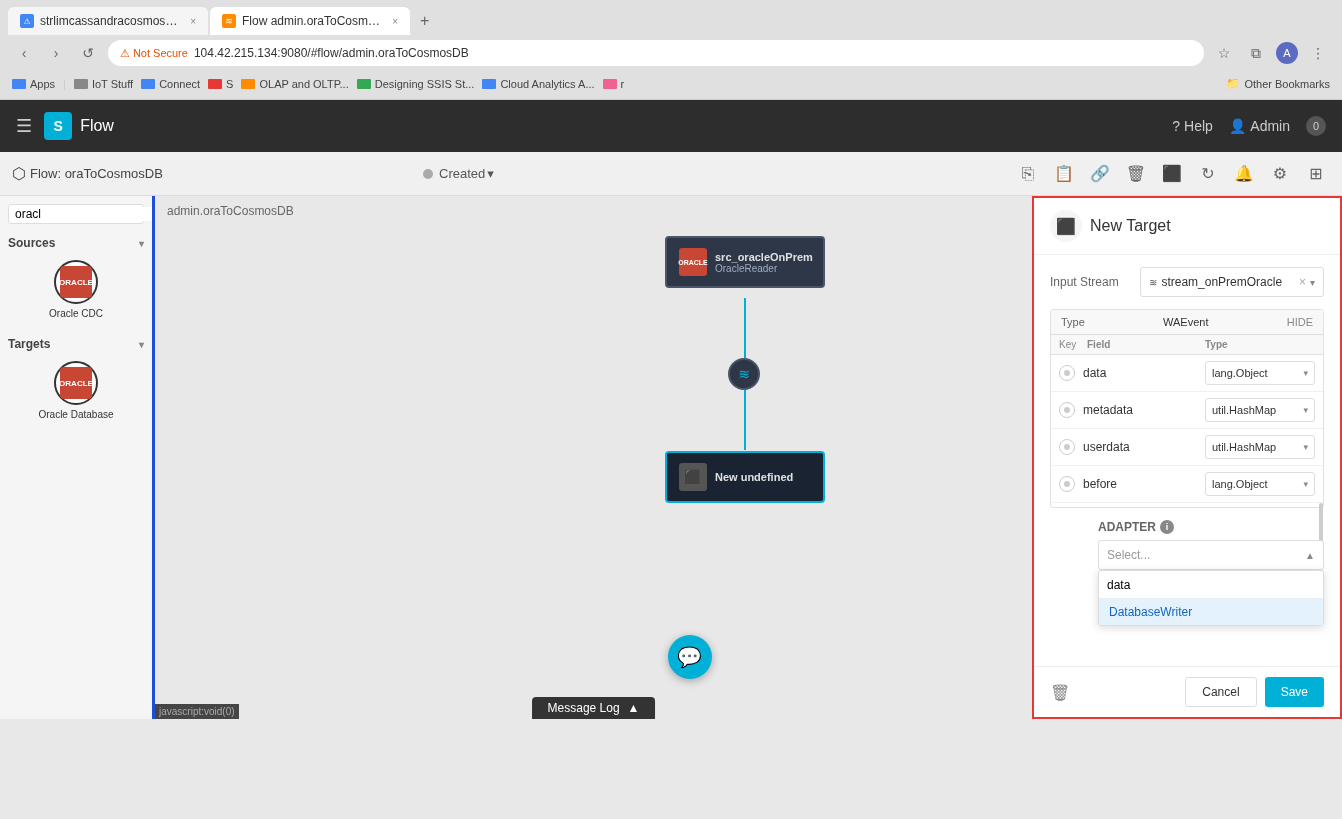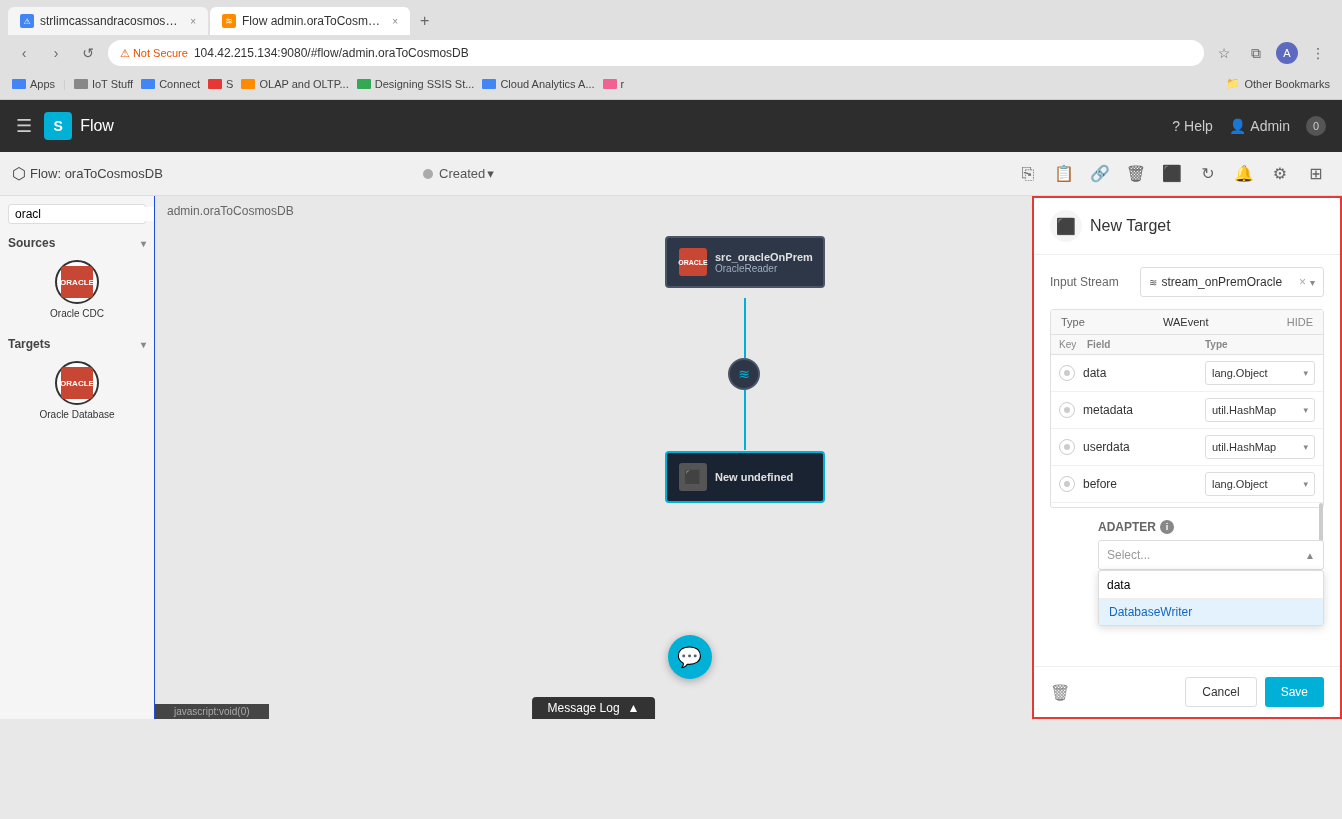--- a/index.html
+++ b/index.html
@@ -47,21 +47,21 @@
     .flow-status { display: flex; align-items: center; gap: 6px; margin: 0 auto; }
     .status-dot { width: 10px; height: 10px; border-radius: 50%; background: #aaa; }
     .status-text { font-size: 13px; color: #555; cursor: pointer; display: flex; align-items: flex-start; gap: 2px; }
     .toolbar-actions { display: flex; align-items: center; gap: 8px; margin-left: auto; }
     .toolbar-btn { width: 28px; height: 28px; display: flex; align-items: center; justify-content: center; color: #666; font-size: 16px; cursor: pointer; border-radius: 3px; }
 
     
     .main-content { display: flex; flex: 1; overflow: hidden; }
 
     
-    .left-sidebar { width: 155px; background: #f5f5f5; border-right: 1px solid #1d4ed8; display: flex; flex-direction: column; flex-shrink: 0; padding: 8px; overflow-y: auto; }
+    .left-sidebar { width: 155px; background: #f5f5f5; border-right: 3px solid #1d4ed8; display: flex; flex-direction: column; flex-shrink: 0; padding: 8px; overflow-y: auto; }
     .search-box { display: flex; align-items: center; background: white; border: 1px solid #ddd; border-radius: 3px; padding: 2px 6px; margin-bottom: 8px; }
     .search-input { border: none; outline: none; font-size: 12px; flex: 1; }
     .section-header { display: flex; align-items: center; justify-content: space-between; font-size: 12px; font-weight: 600; color: #444; padding: 4px 0; cursor: pointer; }
     .section-arrow { font-size: 10px; color: #888; }
     .component-item { display: flex; flex-direction: column; align-items: center; padding: 6px 4px; cursor: pointer; border-radius: 4px; }
     .component-icon { width: 44px; height: 44px; border: 2px solid #333; border-radius: 50%; display: flex; align-items: center; justify-content: center; background: white; margin-bottom: 4px; }
     .oracle-inner { width: 32px; height: 32px; background: #c74634; border-radius: 4px; display: flex; align-items: center; justify-content: center; color: white; font-size: 8px; font-weight: bold; }
     .component-label { font-size: 10px; color: #333; text-align: center; }
 
     
@@ -131,21 +131,21 @@
     .btn-cancel { height: 30px; padding: 0 16px; border: 1px solid #ddd; background: white; border-radius: 3px; font-size: 12px; color: #333; cursor: pointer; }
     .btn-save { height: 30px; padding: 0 16px; border: none; background: #00b0d7; border-radius: 3px; font-size: 12px; color: white; cursor: pointer; }
 
     
     .message-log { position: absolute; bottom: 0; left: 50%; transform: translateX(-50%); background: #333; color: white; padding: 4px 16px; border-radius: 4px 4px 0 0; font-size: 12px; display: flex; align-items: center; gap: 8px; cursor: pointer; }
 
     
     .chat-btn { position: absolute; bottom: 40px; right: 320px; width: 44px; height: 44px; background: #00b0d7; border-radius: 50%; display: flex; align-items: center; justify-content: center; color: white; font-size: 20px; cursor: pointer; box-shadow: 0 2px 8px rgba(0,0,0,0.3); z-index: 50; }
 
     
-    .status-bar { position: absolute; bottom: 0; left: 0; background: rgba(0,0,0,0.7); color: #aaa; font-size: 10px; padding: 2px 19px; }
+    .status-bar { position: absolute; bottom: 0; left: 0; background: rgba(0,0,0,0.7); color: #aaa; font-size: 10px; padding: 2px 4px; }
 
     .scrollbar-thumb { position: absolute; right: 0; top: 0; width: 4px; height: 200px; background: #ccc; border-radius: 2px; }
   </style>
 </head>
 <body>
 
 <div class="browser-chrome">
 
   <div class="tab-bar">
     <div class="tab">

